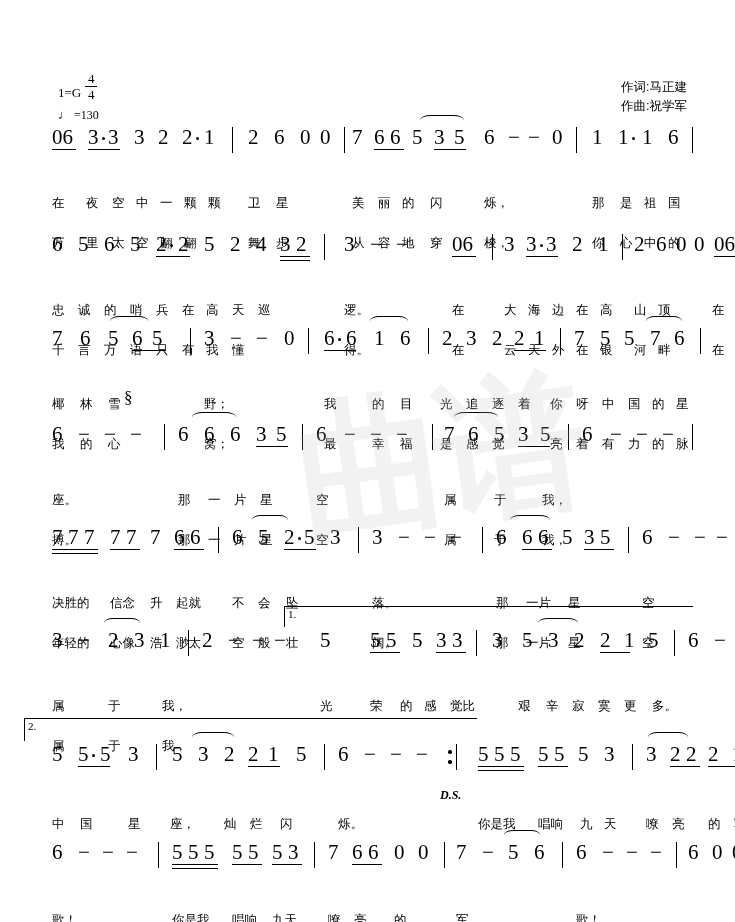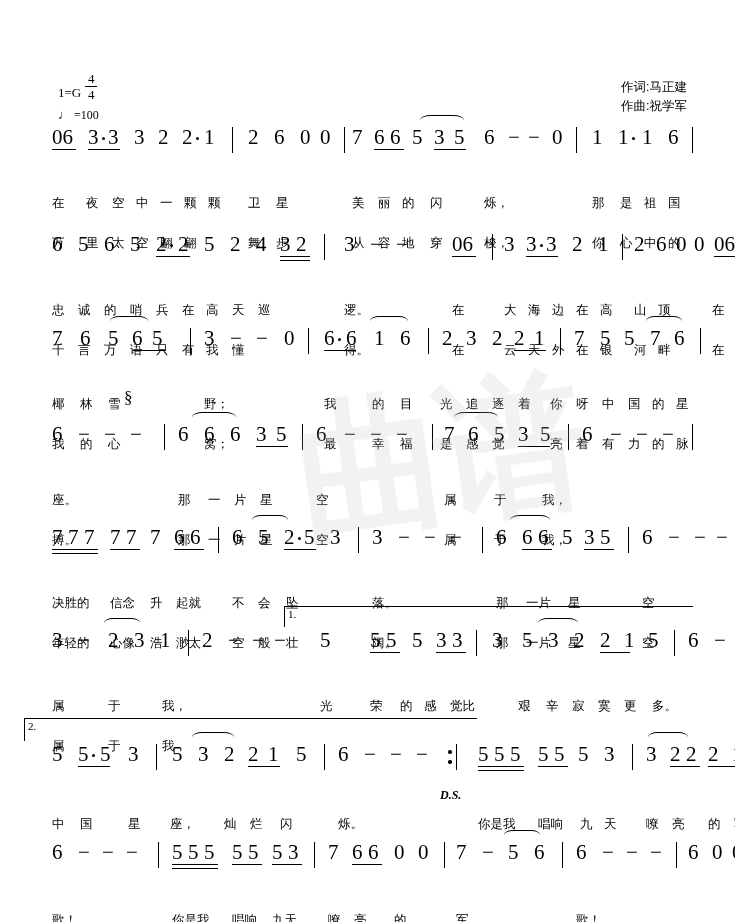--- a/index.html
+++ b/index.html
@@ -86,21 +86,21 @@
     <div class="key-line">
       <span class="key-text">1=G</span>
       <span class="meter">
         <span class="num">4</span>
         <span style="display:block;width:12px;height:1px;background:#000;margin:1px auto;"></span>
         <span class="den">4</span>
       </span>
     </div>
     <div class="tempo">
       <span style="font-size:13px;">♩</span>
-      <span>=100</span>
+      <span>=130</span>
     </div>
   </div>
 
   <div class="credits">
     <div>作词:马正建</div>
     <div>作曲:祝学军</div>
   </div>
 
   <div class="sys" style="top:125px;">
     <div class="notes">

